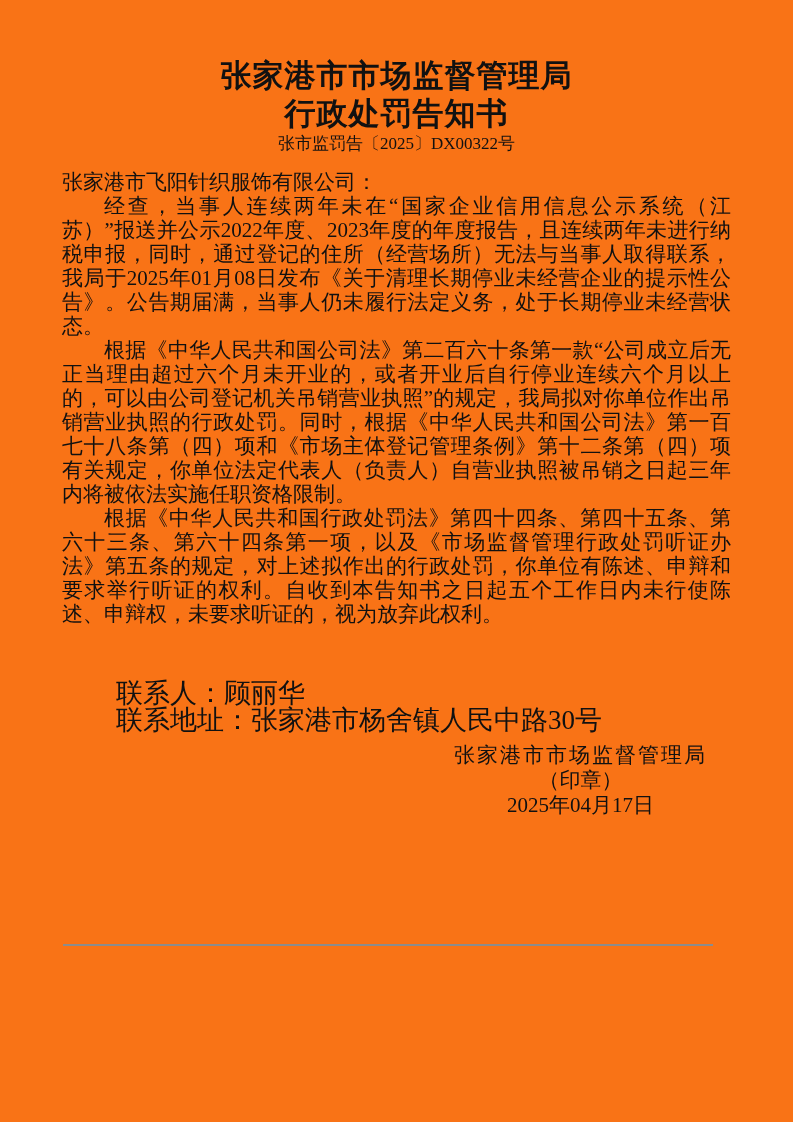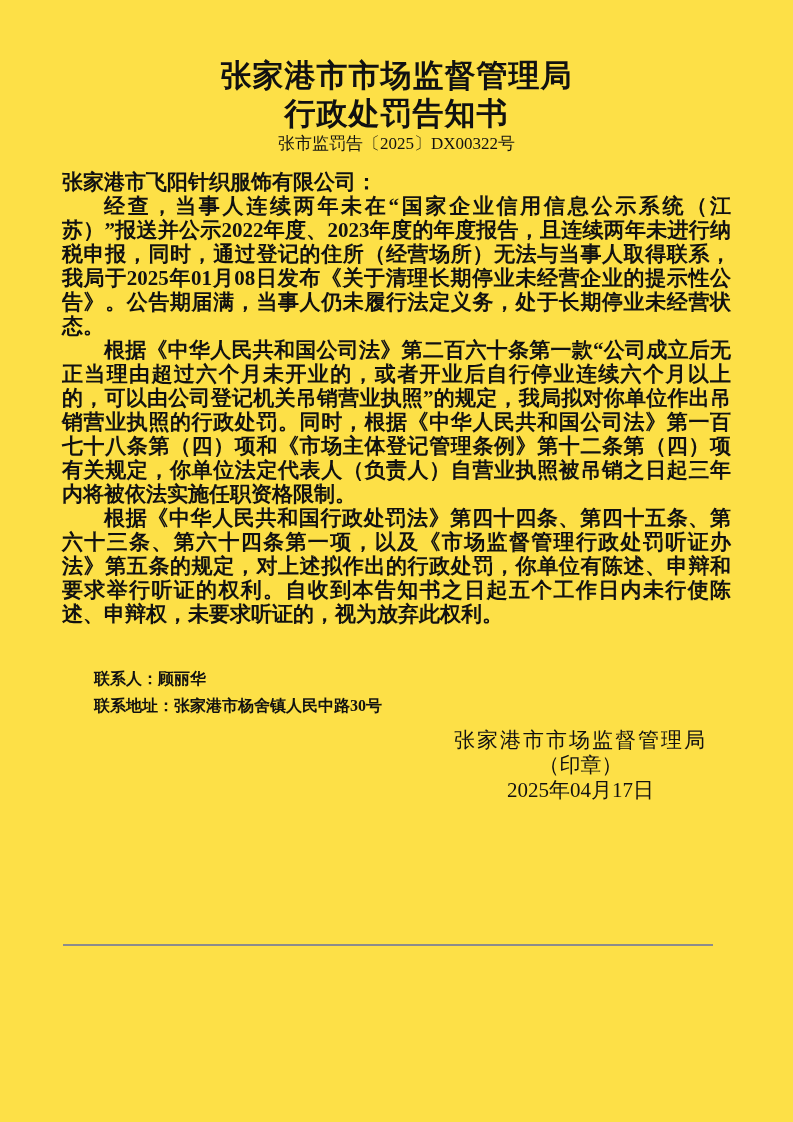--- a/index.html
+++ b/index.html
@@ -2,21 +2,21 @@
 <html><head>
 <meta charset="utf-8">
 <style>
   * { margin: 0; padding: 0; box-sizing: border-box; }
   html, body { background: #e8e8e8; }
   .page {
     position: relative;
     width: 793px;
     height: 1122px;
     margin: 0 auto;
-    background: #fde047;
+    background: #f97316;
     color: #111111;
     font-family: "Liberation Serif", "DejaVu Serif", serif;
     overflow: hidden;
   }
   .content {
     padding: 57px 62px 0 62px;
   }
   .doc-title {
     text-align: center;
     font-family: "Liberation Sans", "DejaVu Sans", sans-serif;
@@ -28,34 +28,32 @@
   .doc-number {
     text-align: center;
     font-size: 17px;
     line-height: 22px;
   }
   .doc-body {
     margin-top: 15px;
     font-size: 21px;
     line-height: 24px;
     text-align: justify;
-    font-weight: bold;
   }
   .recipient {
     text-indent: 0;
   }
   .para {
     text-indent: 2em;
   }
   .contact-block {
-    margin-top: 39px;
+    margin-top: 54px;
     padding-left: 2em;
-    font-size: 16px;
+    font-size: 27px;
     line-height: 27px;
-    font-weight: bold;
   }
   .signature-block {
     margin-top: 9px;
     margin-right: 24px;
     margin-left: auto;
     width: max-content;
     text-align: center;
     font-size: 21px;
     line-height: 25px;
   }

